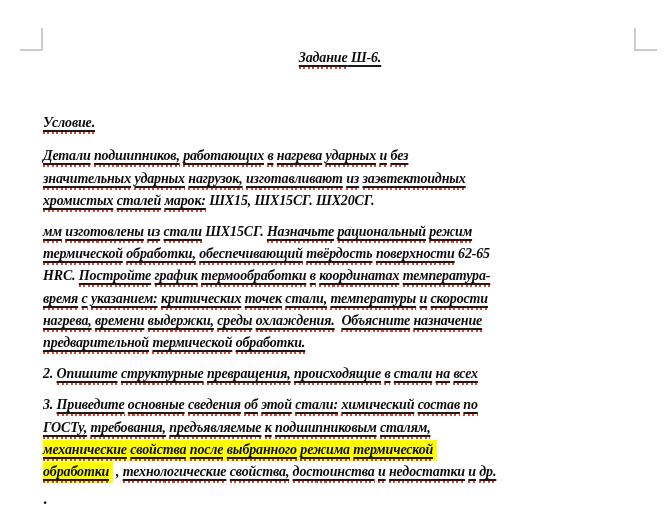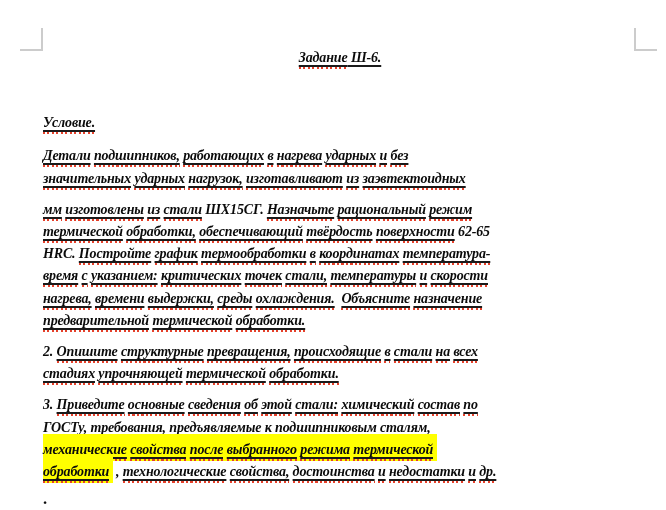--- a/index.html
+++ b/index.html
@@ -59,21 +59,21 @@
   .sq {
     background-image: repeating-linear-gradient(90deg, var(--sq, #e5402a) 0 2px, rgba(255,255,255,0) 2px 4.5px);
     background-size: 100% 2px;
     background-position: 0 bottom;
     background-repeat: no-repeat;
     padding-bottom: 4px;
   }
   
   .hl {
     background-color: var(--hl, #ffff00);
-    padding-top: 8px;
+    padding-top: 2px;
     padding-bottom: 4px;
   }
   .final-dot {
     position: absolute;
     left: 43px;
     top: 494px;
     font-size: 16.5px;
     line-height: 10px;
   }
 </style>
@@ -87,32 +87,32 @@
   <div class="content" id="doc-content">
       <div class="para title">
         <div class="line"><span class="ul sq">Задание</span><span class="ul"> Ш-6.</span></div>
       </div>
       <div class="para heading">
         <div class="line"><span class="ul sq">Условие.</span></div>
       </div>
       <div class="para body">
         <div class="line"><span class="ul sq">Детали</span><span> </span><span class="ul sq">подшипников,</span><span> </span><span class="ul sq">работающих</span><span> </span><span class="ul sq">в</span><span> </span><span class="ul sq">нагрева</span><span> </span><span class="ul sq">ударных</span><span> </span><span class="ul sq">и</span><span> </span><span class="ul sq">без</span></div>
         <div class="line"><span class="ul sq">значительных</span><span> </span><span class="ul sq">ударных</span><span> </span><span class="ul sq">нагрузок,</span><span> </span><span class="ul sq">изготавливают</span><span> </span><span class="ul sq">из</span><span> </span><span class="ul sq">заэвтектоидных</span></div>
+        <div class="line"><span class="ul sq">хромистых</span><span> </span><span class="ul sq">сталей</span><span> </span><span class="ul sq">марок:</span><span> ШХ15, ШХ15СГ. ШХ20СГ.</span></div>
       </div>
       <div class="para body">
         <div class="line"><span class="ul sq">мм</span><span> </span><span class="ul sq">изготовлены</span><span> </span><span class="ul sq">из</span><span> </span><span class="ul sq">стали</span><span> ШХ15СГ. </span><span class="ul sq">Назначьте</span><span> </span><span class="ul sq">рациональный</span><span> </span><span class="ul sq">режим</span></div>
         <div class="line"><span class="ul sq">термической</span><span> </span><span class="ul sq">обработки,</span><span> </span><span class="ul sq">обеспечивающий</span><span> </span><span class="ul sq">твёрдость</span><span> </span><span class="ul sq">поверхности</span><span> 62-65</span></div>
         <div class="line"><span>HRC. </span><span class="ul sq">Постройте</span><span> </span><span class="ul sq">график</span><span> </span><span class="ul sq">термообработки</span><span> </span><span class="ul sq">в</span><span> </span><span class="ul sq">координатах</span><span> </span><span class="ul sq">температура-</span></div>
         <div class="line"><span class="ul sq">время</span><span> </span><span class="ul sq">с</span><span> </span><span class="ul sq">указанием:</span><span> </span><span class="ul sq">критических</span><span> </span><span class="ul sq">точек</span><span> </span><span class="ul sq">стали,</span><span> </span><span class="ul sq">температуры</span><span> </span><span class="ul sq">и</span><span> </span><span class="ul sq">скорости</span></div>
         <div class="line"><span class="ul sq">нагрева,</span><span> </span><span class="ul sq">времени</span><span> </span><span class="ul sq">выдержки,</span><span> </span><span class="ul sq">среды</span><span> </span><span class="ul sq">охлаждения.</span><span>  </span><span class="ul sq">Объясните</span><span> </span><span class="ul sq">назначение</span></div>
         <div class="line"><span class="ul sq">предварительной</span><span> </span><span class="ul sq">термической</span><span> </span><span class="ul sq">обработки.</span></div>
       </div>
       <div class="para body">
         <div class="line"><span>2. </span><span class="ul sq">Опишите</span><span> </span><span class="ul sq">структурные</span><span> </span><span class="ul sq">превращения,</span><span> </span><span class="ul sq">происходящие</span><span> </span><span class="ul sq">в</span><span> </span><span class="ul sq">стали</span><span> </span><span class="ul sq">на</span><span> </span><span class="ul sq">всех</span></div>
-        <div class="line"><span class="ul sq">стадиях</span><span> </span><span class="ul sq">упрочняющей</span><span> </span><span class="ul sq">термической</span><span> </span><span class="ul sq">обработки.</span></div>
       </div>
       <div class="para body">
         <div class="line"><span>3. </span><span class="ul sq">Приведите</span><span> </span><span class="ul sq">основные</span><span> </span><span class="ul sq">сведения</span><span> </span><span class="ul sq">об</span><span> </span><span class="ul sq">этой</span><span> </span><span class="ul sq">стали:</span><span> </span><span class="ul sq">химический</span><span> </span><span class="ul sq">состав</span><span> </span><span class="ul sq">по</span></div>
         <div class="line"><span class="ul sq">ГОСТу,</span><span> </span><span class="ul sq">требования,</span><span> </span><span class="ul sq">предъявляемые</span><span> </span><span class="ul sq">к</span><span> </span><span class="ul sq">подшипниковым</span><span> </span><span class="ul sq">сталям,</span></div>
         <div class="line"><span class="ul sq hl">механические</span><span class="hl"> </span><span class="ul sq hl">свойства</span><span class="hl"> </span><span class="ul sq hl">после</span><span class="hl"> </span><span class="ul sq hl">выбранного</span><span class="hl"> </span><span class="ul sq hl">режима</span><span class="hl"> </span><span class="ul sq hl">термической</span><span class="hl"> </span></div>
         <div class="line"><span class="ul sq hl">обработки</span><span class="hl"> </span><span> , </span><span class="ul sq">технологические</span><span> </span><span class="ul sq">свойства,</span><span> </span><span class="ul sq">достоинства</span><span> </span><span class="ul sq">и</span><span> </span><span class="ul sq">недостатки</span><span> </span><span class="ul sq">и</span><span> </span><span class="ul sq">др.</span></div>
       </div>
     </div>
 
   <div class="final-dot">.</div>

